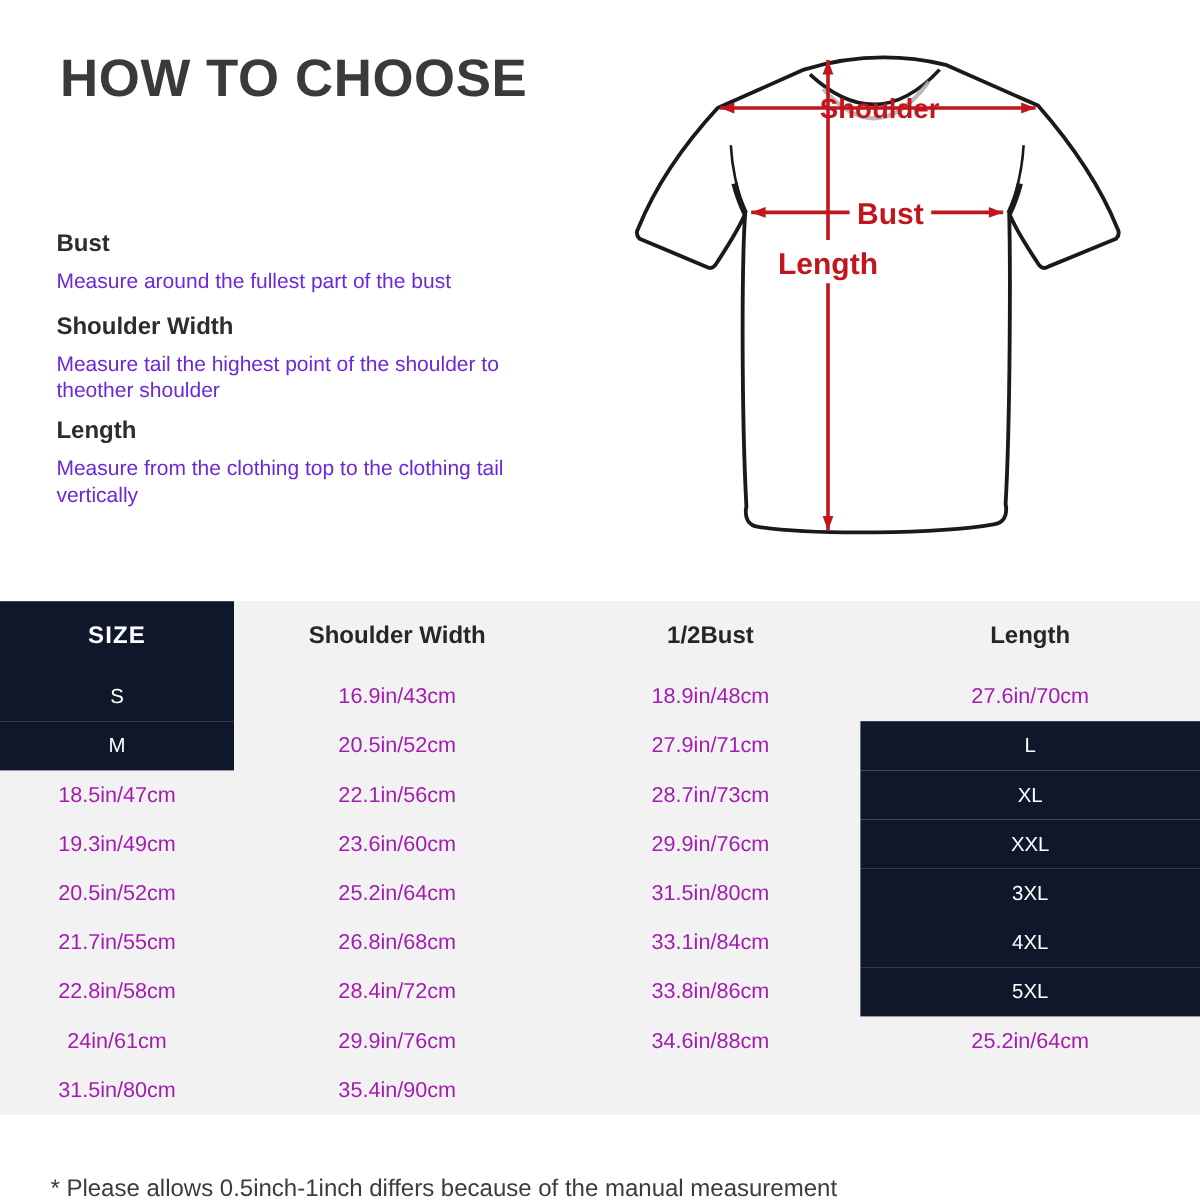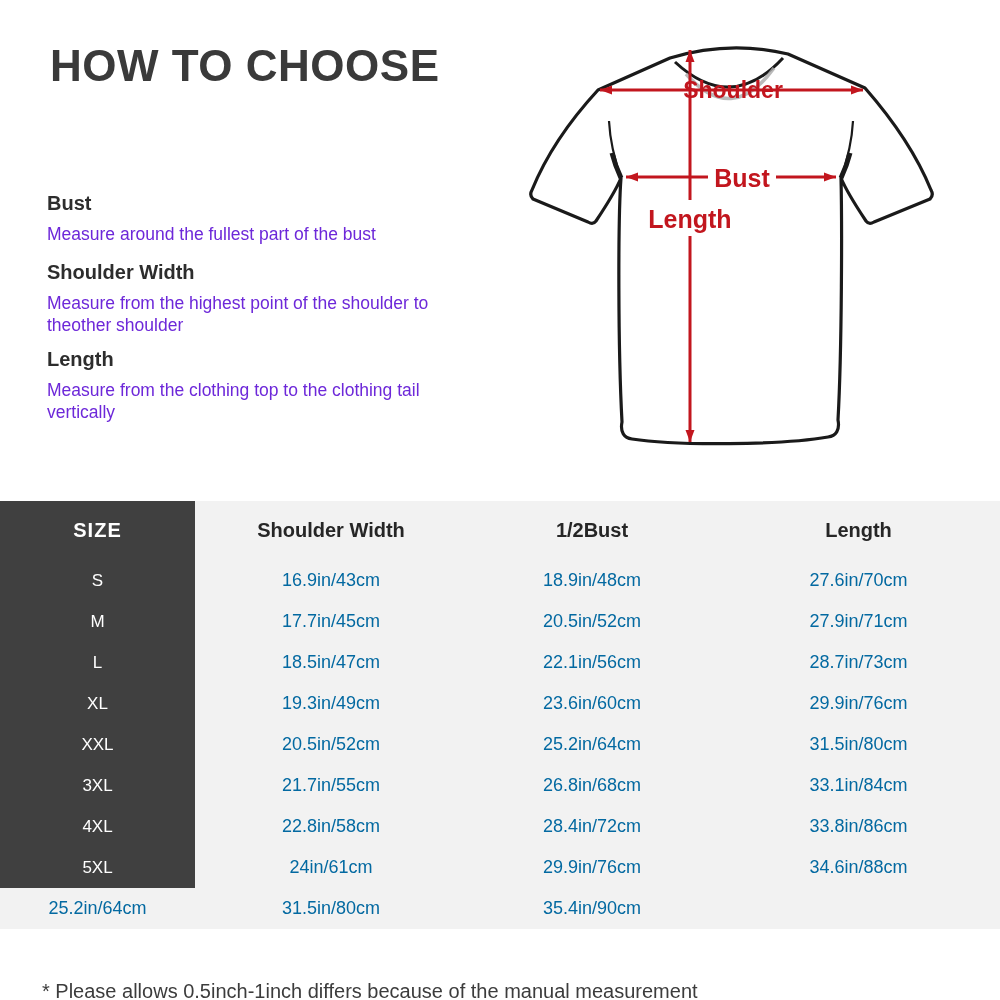--- a/index.html
+++ b/index.html
@@ -30,23 +30,23 @@
 
   
   .size-table{
     position:absolute;left:0;top:501px;width:1000px;
     background:#f2f2f2;
     display:grid;
     grid-template-columns:195px 272px 250px 283px;
     grid-template-rows:59px repeat(9,41px);
   }
   .cell{display:flex;align-items:center;justify-content:center;
-        font-size:18px;color:#0369a1;}
+        font-size:18px;color:#a21caf;}
   .cell.hdr{font-weight:bold;font-size:20px;color:#262626;}
-  .cell.size-col{background:#404040;color:#ffffff;font-size:17px;}
+  .cell.size-col{background:#0f172a;color:#ffffff;font-size:17px;}
   .cell.size-hdr{font-weight:bold;font-size:20px;letter-spacing:1px;}
 
   
   .footnote{
     position:absolute;left:42px;top:980px;
     font-size:20px;color:#3c3c3c;
   }
 </style>
 </head>
 <body>
@@ -56,21 +56,21 @@
   <div class="title">
     <div>HOW TO CHOOSE</div>
   </div>
 
   <div class="instr" id="instr-bust">
     <p class="h">Bust</p>
     <p class="t">Measure around the fullest part of the bust</p>
   </div>
   <div class="instr" id="instr-shoulder">
     <p class="h">Shoulder Width</p>
-    <p class="t">Measure from the highest point of the shoulder to theother shoulder</p>
+    <p class="t">Measure tail the highest point of the shoulder to theother shoulder</p>
   </div>
   <div class="instr" id="instr-length">
     <p class="h">Length</p>
     <p class="t">Measure from the clothing top to the clothing tail vertically</p>
   </div>
 
   <svg class="diagram" viewBox="0 0 460 455" xmlns="http://www.w3.org/2000/svg">
     <defs>
       <marker id="ah" markerUnits="userSpaceOnUse" markerWidth="16" markerHeight="12" refX="13" refY="5.5" orient="auto-start-reverse">
         <path d="M1,1 L13,5.5 L1,10 Z" fill="#c2161e"></path>
@@ -122,21 +122,20 @@
     <div class="cell hdr">Shoulder Width</div>
     <div class="cell hdr">1/2Bust</div>
     <div class="cell hdr">Length</div>
 
     <div class="cell size-col">S</div>
     <div class="cell">16.9in/43cm</div>
     <div class="cell">18.9in/48cm</div>
     <div class="cell">27.6in/70cm</div>
 
     <div class="cell size-col">M</div>
-    <div class="cell">17.7in/45cm</div>
     <div class="cell">20.5in/52cm</div>
     <div class="cell">27.9in/71cm</div>
 
     <div class="cell size-col">L</div>
     <div class="cell">18.5in/47cm</div>
     <div class="cell">22.1in/56cm</div>
     <div class="cell">28.7in/73cm</div>
 
     <div class="cell size-col">XL</div>
     <div class="cell">19.3in/49cm</div>

